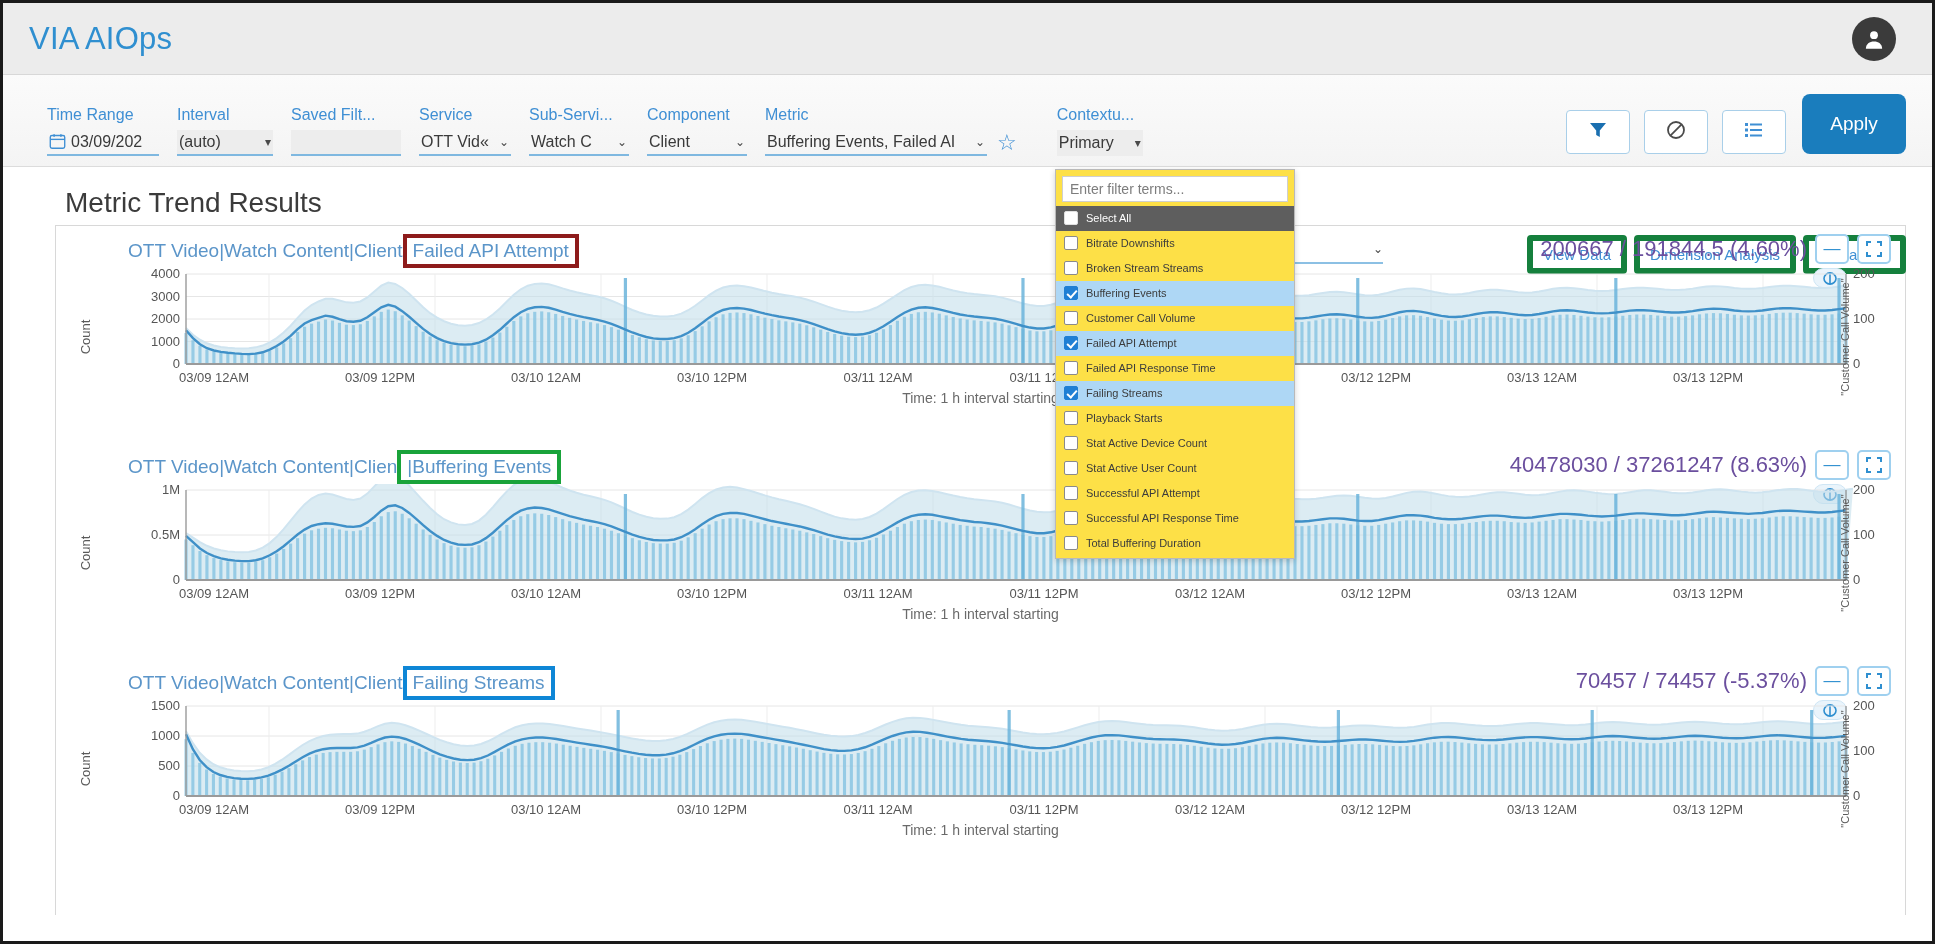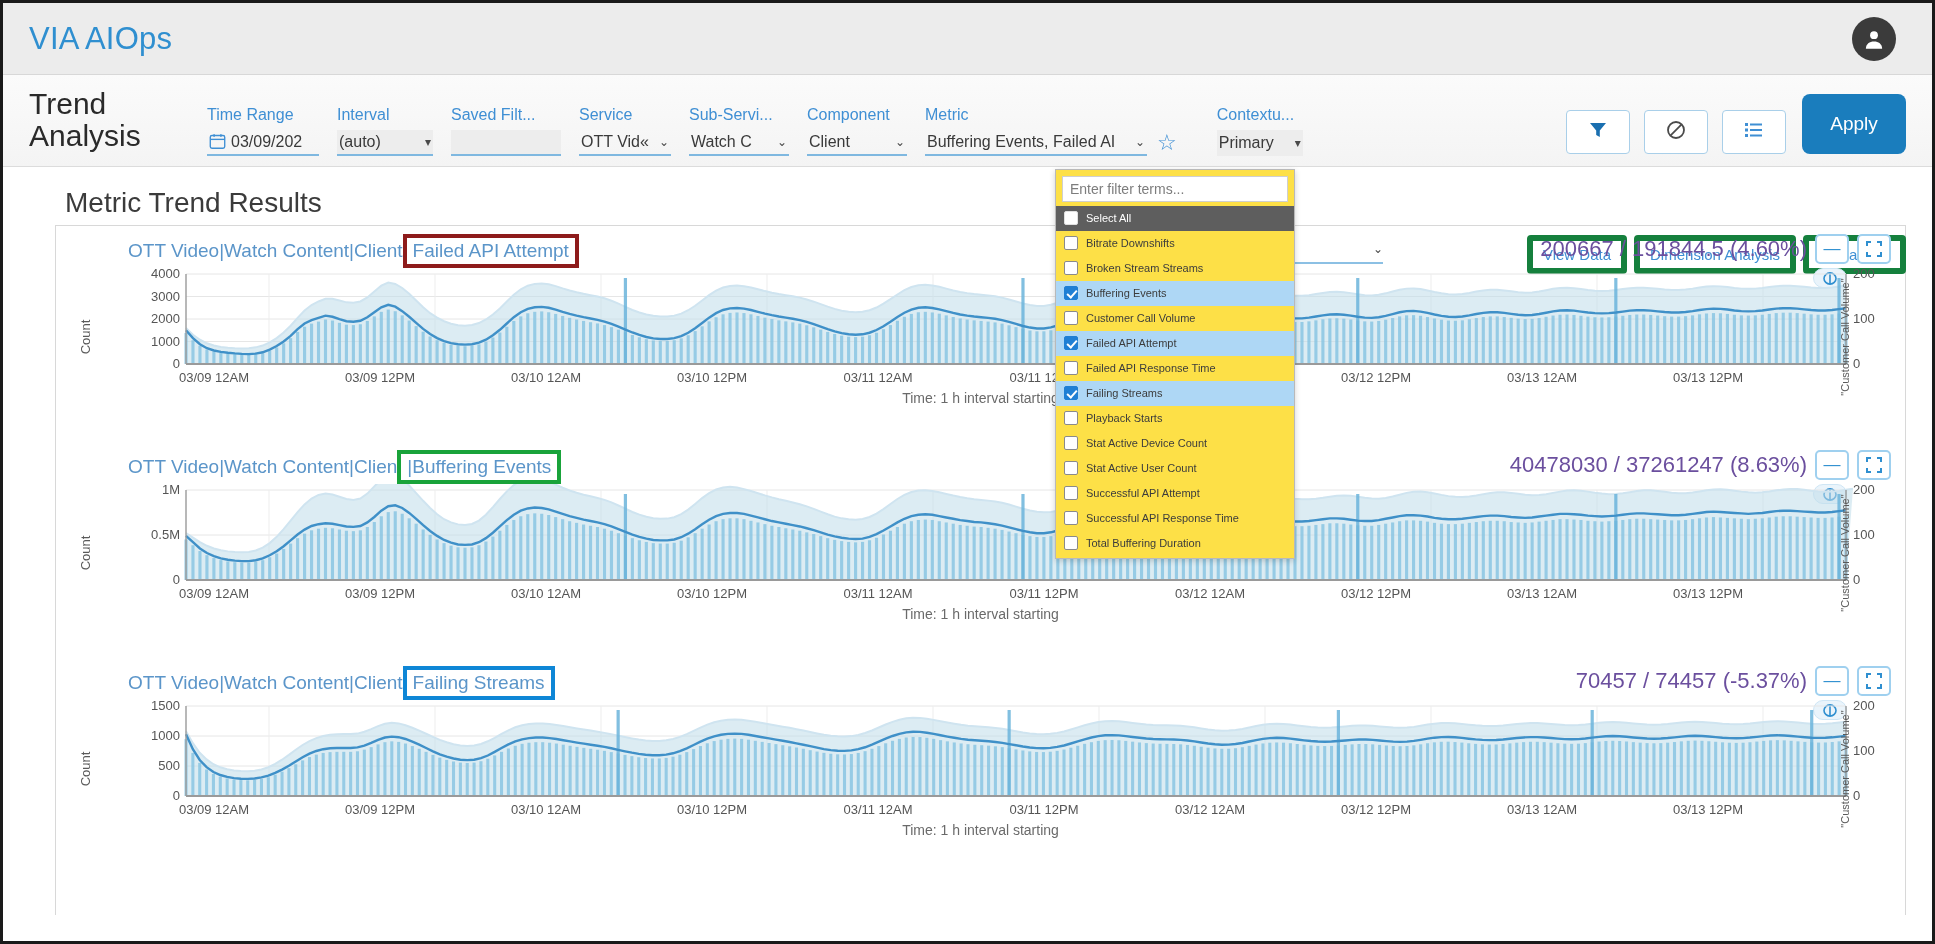--- a/index.html
+++ b/index.html
@@ -242,24 +242,20 @@
       <div class="avatar">
         <svg width="26" height="26" viewBox="0 0 24 24" aria-hidden="true">
           <circle cx="12" cy="8.5" r="3.6" fill="#fff"></circle>
           <path d="M4.5 21c0-4.2 3.4-6.6 7.5-6.6s7.5 2.4 7.5 6.6z" fill="#fff"></path>
         </svg>
       </div>
     </div>
   </div>
 
   <div class="toolbar">
-    <div class="page-title">
-      <div>Trend</div>
-      <div>Analysis</div>
-    </div>
 
     <div class="field w-timerange">
       <div class="field-label">Time Range</div>
       <div class="field-ctl">
         <span class="cal-icon">
           <svg width="17" height="17" viewBox="0 0 20 20">
               <rect x="1.5" y="3" width="17" height="15" rx="2" fill="none" stroke="#3f8fd4" stroke-width="1.6"></rect>
               <line x1="1.5" y1="7.5" x2="18.5" y2="7.5" stroke="#3f8fd4" stroke-width="1.6"></line>
               <line x1="6" y1="1.5" x2="6" y2="4.5" stroke="#3f8fd4" stroke-width="1.8"></line>
               <line x1="14" y1="1.5" x2="14" y2="4.5" stroke="#3f8fd4" stroke-width="1.8"></line>

